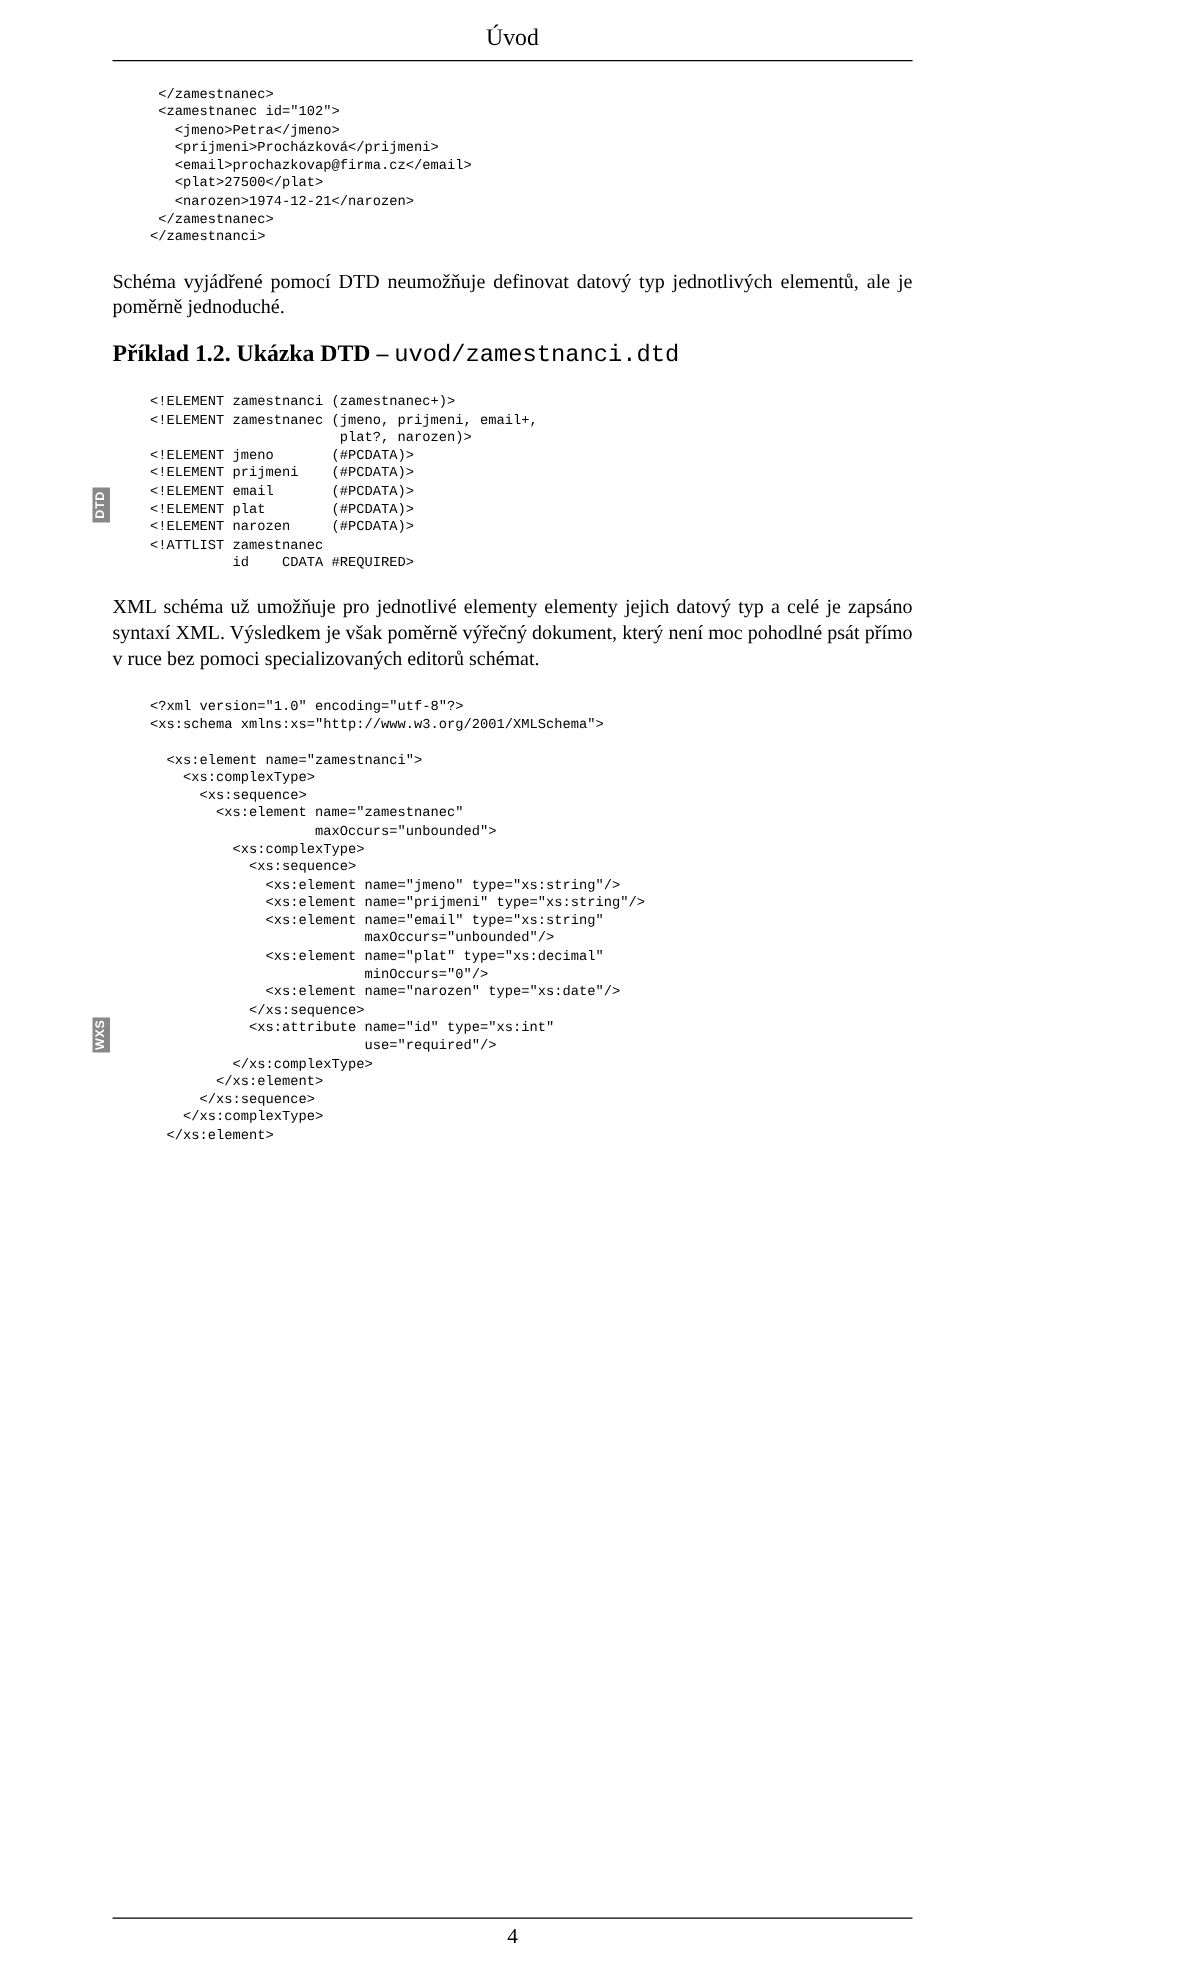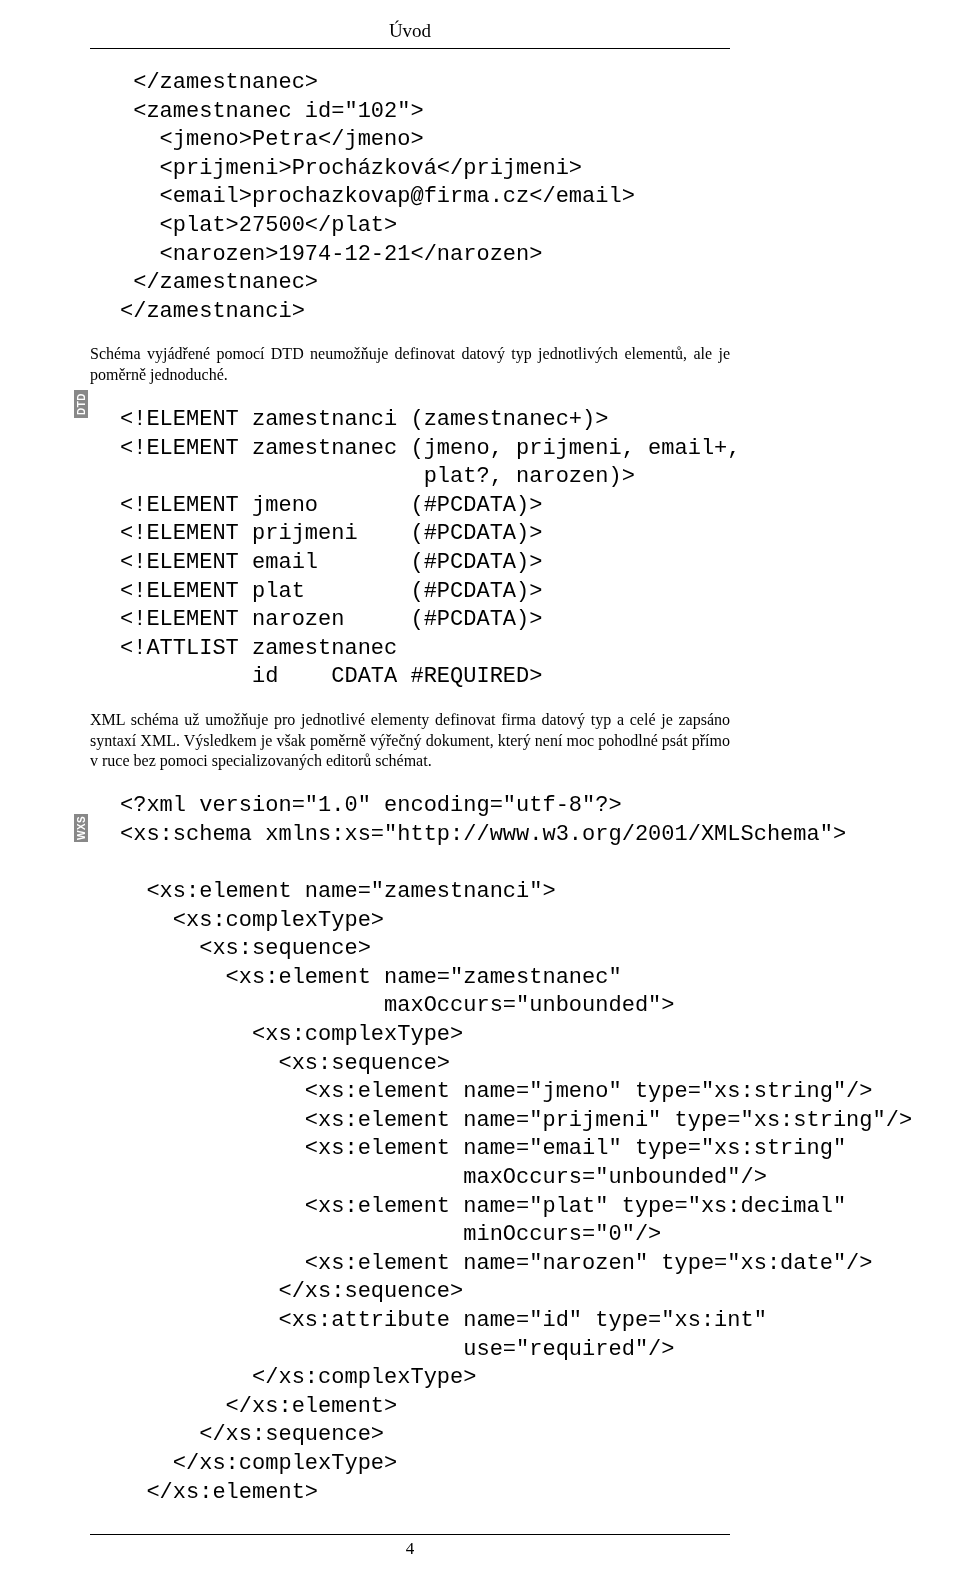--- a/index.html
+++ b/index.html
@@ -22,21 +22,21 @@
     font-size: 19px;
     margin: 0 0 6px 0;
   }
   hr.rule {
     border: none;
     border-top: 1px solid #000;
     margin: 0;
   }
   .code-block {
     font-family: "Courier New", Courier, monospace;
-    font-size: 22px;
+    font-size: 11px;
     white-space: pre;
     line-height: 1.3;
     margin: 20px 0 18px 30px;
   }
   .para {
     font-size: 16px;
     line-height: 1.3;
     margin: 0 0 16px 0;
     text-align: justify;
   }
@@ -103,35 +103,38 @@
    &lt;jmeno&gt;Petra&lt;/jmeno&gt;
    &lt;prijmeni&gt;Procházková&lt;/prijmeni&gt;
    &lt;email&gt;prochazkovap@firma.cz&lt;/email&gt;
    &lt;plat&gt;27500&lt;/plat&gt;
    &lt;narozen&gt;1974-12-21&lt;/narozen&gt;
  &lt;/zamestnanec&gt;
 &lt;/zamestnanci&gt;</div>
 
   <p class="para">Schéma vyjádřené pomocí DTD neumožňuje definovat datový typ jednotlivých elementů, ale je poměrně jednoduché.</p>
 
+  <p class="example-heading">
+    <span>Příklad 1.2. Ukázka DTD – </span><span class="mono">uvod/zamestnanci.dtd</span>
+  </p>
 
   <span class="vert-label label-dtd">DTD</span>
 
   <div class="code-block">&lt;!ELEMENT zamestnanci (zamestnanec+)&gt;
 &lt;!ELEMENT zamestnanec (jmeno, prijmeni, email+,
                        plat?, narozen)&gt;
 &lt;!ELEMENT jmeno       (#PCDATA)&gt;
 &lt;!ELEMENT prijmeni    (#PCDATA)&gt;
 &lt;!ELEMENT email       (#PCDATA)&gt;
 &lt;!ELEMENT plat        (#PCDATA)&gt;
 &lt;!ELEMENT narozen     (#PCDATA)&gt;
 &lt;!ATTLIST zamestnanec
           id    CDATA #REQUIRED&gt;</div>
 
-  <p class="para">XML schéma už umožňuje pro jednotlivé elementy definovat firma datový typ a celé je zapsáno syntaxí XML. Výsledkem je však poměrně výřečný dokument, který není moc pohodlné psát přímo v ruce bez pomoci specializovaných editorů schémat.</p>
+  <p class="para">XML schéma už umožňuje pro jednotlivé elementy elementy jejich datový typ a celé je zapsáno syntaxí XML. Výsledkem je však poměrně výřečný dokument, který není moc pohodlné psát přímo v ruce bez pomoci specializovaných editorů schémat.</p>
 
 
   <span class="vert-label label-wxs">WXS</span>
 
   <div class="code-block">&lt;?xml version="1.0" encoding="utf-8"?&gt;
 &lt;xs:schema xmlns:xs="http://www.w3.org/2001/XMLSchema"&gt;
 
   &lt;xs:element name="zamestnanci"&gt;
     &lt;xs:complexType&gt;
       &lt;xs:sequence&gt;

